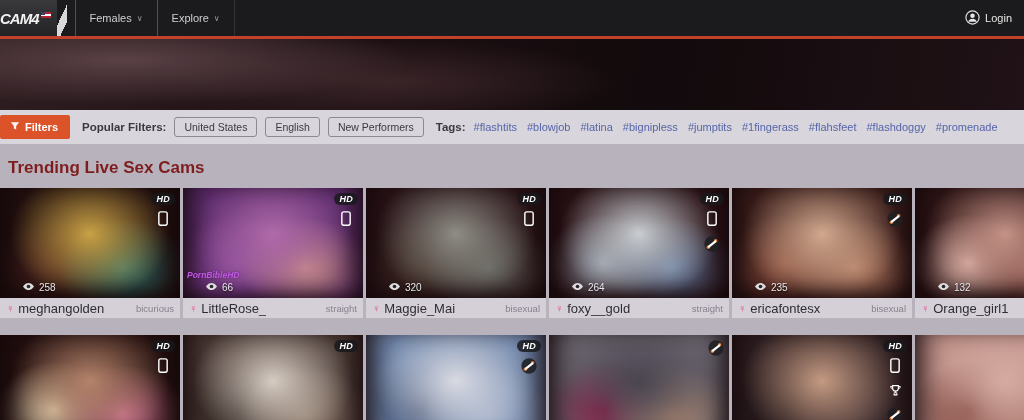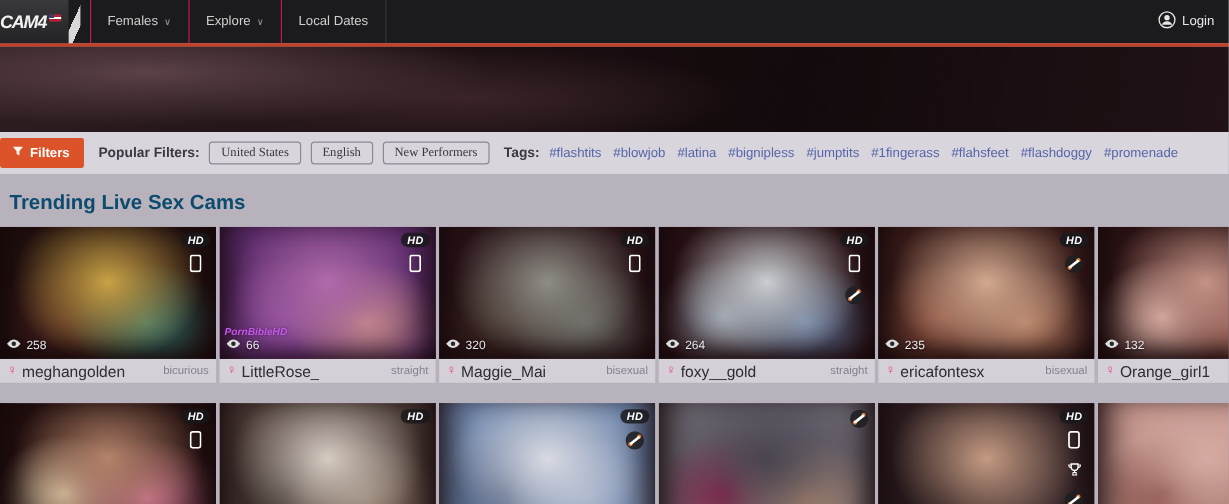--- a/index.html
+++ b/index.html
@@ -32,32 +32,32 @@
   .filters-row { background:#d9d5dd; display:flex; align-items:center; padding:5px 0; gap:8px; white-space:nowrap; overflow:hidden; }
   .filters-btn { background:#dd5329; color:#fff; border:none; font-size:11px; font-weight:bold;
     padding:6px 12px 6px 10px; border-radius:2px; display:flex; align-items:center; gap:5px; cursor:pointer; }
   .popular-label, .tags-label { font-size:11.5px; font-weight:bold; color:#3a3840; margin-left:4px; }
   .pill-btn { background:transparent; border:1px solid #8d8894; border-radius:3px; color:#3a3840;
     font-size:10.5px; padding:3px 9px; cursor:pointer; font-family:inherit; }
   .tags-list { display:flex; gap:10px; overflow:hidden; }
   .tag-link { font-size:11px; color:#5565a8; text-decoration:none; cursor:pointer; }
 
   
-  .page-heading { font-size:17px; font-weight:bold; color:#0c4a6e; margin:14px 0 10px 8px; }
+  .page-heading { font-size:17px; font-weight:bold; color:#7f1d1d; margin:14px 0 10px 8px; }
 
   
   .rows-wrap { width:1024px; overflow:hidden; }
   .cards-row { display:flex; gap:3px; margin-bottom:17px; width:1100px; }
   .card { width:180px; flex:0 0 180px; cursor:pointer; }
   .thumb { position:relative; height:110px; overflow:hidden;
     box-shadow: inset 22px 0 26px -14px rgba(20,8,10,.9), inset -22px 0 26px -14px rgba(20,8,10,.9), inset 0 -14px 20px -12px rgba(20,8,10,.7); }
   .badge-col { position:absolute; top:5px; right:5px; display:flex; flex-direction:column; align-items:center; gap:6px; }
   .hd-badge { background:rgba(25,25,28,.82); color:#fff; font-size:9px; font-weight:800; font-style:italic;
     border-radius:8px; padding:1px 5px; letter-spacing:.3px; }
-  .viewers { position:absolute; left:5px; bottom:5px; display:flex; align-items:center; gap:4px;
+  .viewers { position:absolute; left:22px; bottom:5px; display:flex; align-items:center; gap:4px;
     color:#e9e7ec; font-size:10px; text-shadow:0 1px 2px rgba(0,0,0,.8); }
   .watermark { position:absolute; left:4px; bottom:18px; font-size:8.5px; font-weight:bold; font-style:italic;
     color:#c05ae0; text-shadow:0 0 2px rgba(60,0,80,.6); }
   .info-bar { height:20px; background:#d5d0d8; display:flex; align-items:center; padding:0 6px; gap:4px; }
   .gender-glyph { color:#e83e8c; font-size:11px; font-weight:bold; line-height:1; }
   .cam-name { font-size:13px; font-weight:normal; color:#2e2d34; white-space:nowrap; overflow:hidden; }
   .cam-orient { margin-left:auto; font-size:9.5px; color:#85818d; white-space:nowrap; }
 </style>
 </head>
 <body>
@@ -69,23 +69,20 @@
   </div>
   <div class="logo-slash"></div>
   <div class="nav-items" id="nav-items">
       <div class="nav-item">
         <span>Females</span>
         <span class="nav-chev">∨</span>
       </div>
       <div class="nav-item">
         <span>Explore</span>
         <span class="nav-chev">∨</span>
-      </div>
-      <div class="nav-item">
-        <span>Local Dates</span>
       </div>
     </div>
   <div class="nav-login">
     <span><svg width="15" height="15" viewBox="0 0 20 20">
           <circle cx="10" cy="10" r="8.8" fill="none" stroke="#e6e6e6" stroke-width="1.5"></circle>
           <circle cx="10" cy="7.6" r="3" fill="#e6e6e6"></circle>
           <path d="M4.2 15.6a6.2 6.2 0 0 1 11.6 0z" fill="#e6e6e6"></path>
         </svg></span>
     <span>Login</span>
   </div>
@@ -95,21 +92,21 @@
 <div class="hero"></div>
 
 <div class="filters-row">
   <button class="filters-btn">
     <span><svg width="10" height="10" viewBox="0 0 12 12">
           <path d="M1 1.5h10L7.4 6v4.3l-2.8-1.4V6z" fill="#fff" opacity=".95"></path>
         </svg></span>
     <span>Filters</span>
   </button>
   <span class="popular-label">Popular Filters:</span>
-  <span id="filter-pills" style="display:flex;gap:8px;font-family:Liberation Serif, serif;">
+  <span id="filter-pills" style="display:flex;gap:8px;">
       <button class="pill-btn">United States</button>
       <button class="pill-btn">English</button>
       <button class="pill-btn">New Performers</button>
     </span>
   <span class="tags-label">Tags:</span>
   <span class="tags-list" id="tags-list">
       <span class="tag-link">#flashtits</span>
       <span class="tag-link">#blowjob</span>
       <span class="tag-link">#latina</span>
       <span class="tag-link">#bignipless</span>

